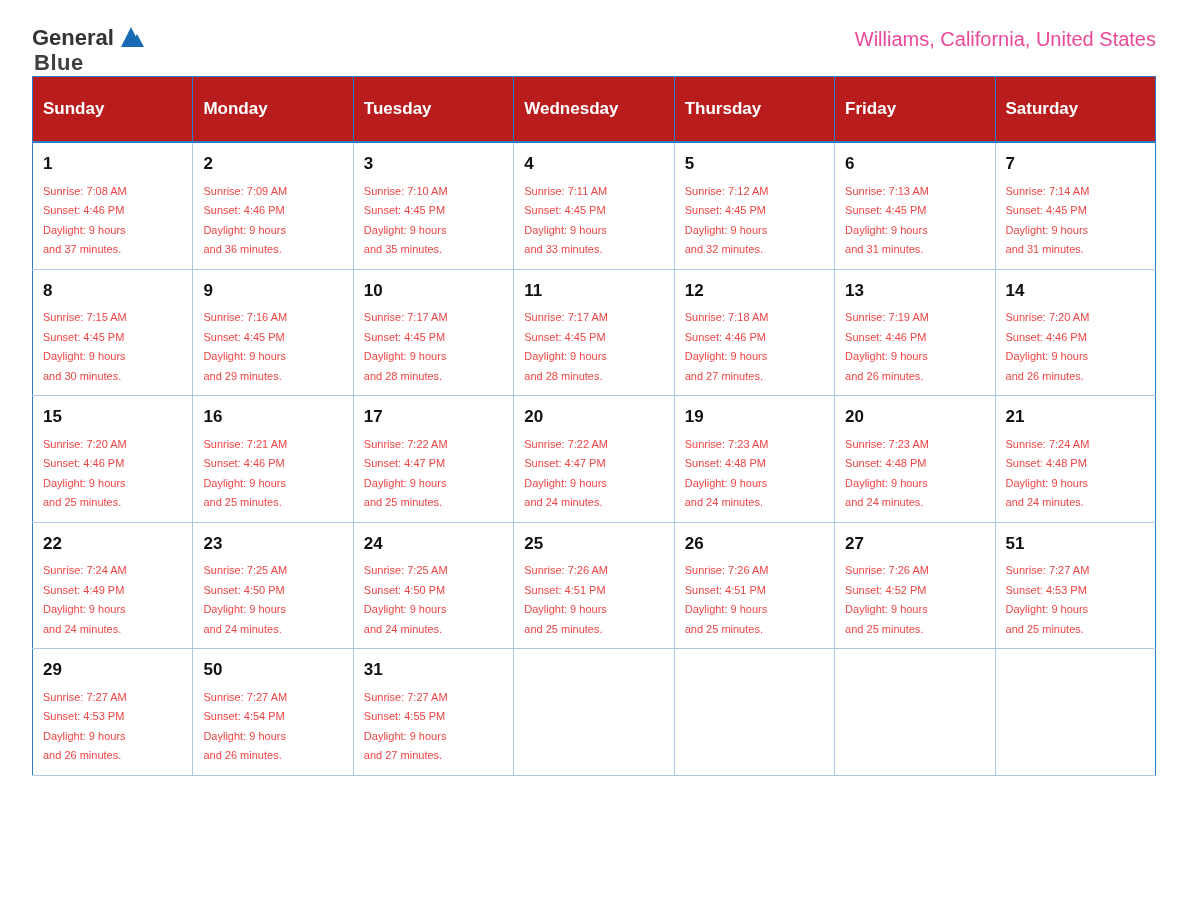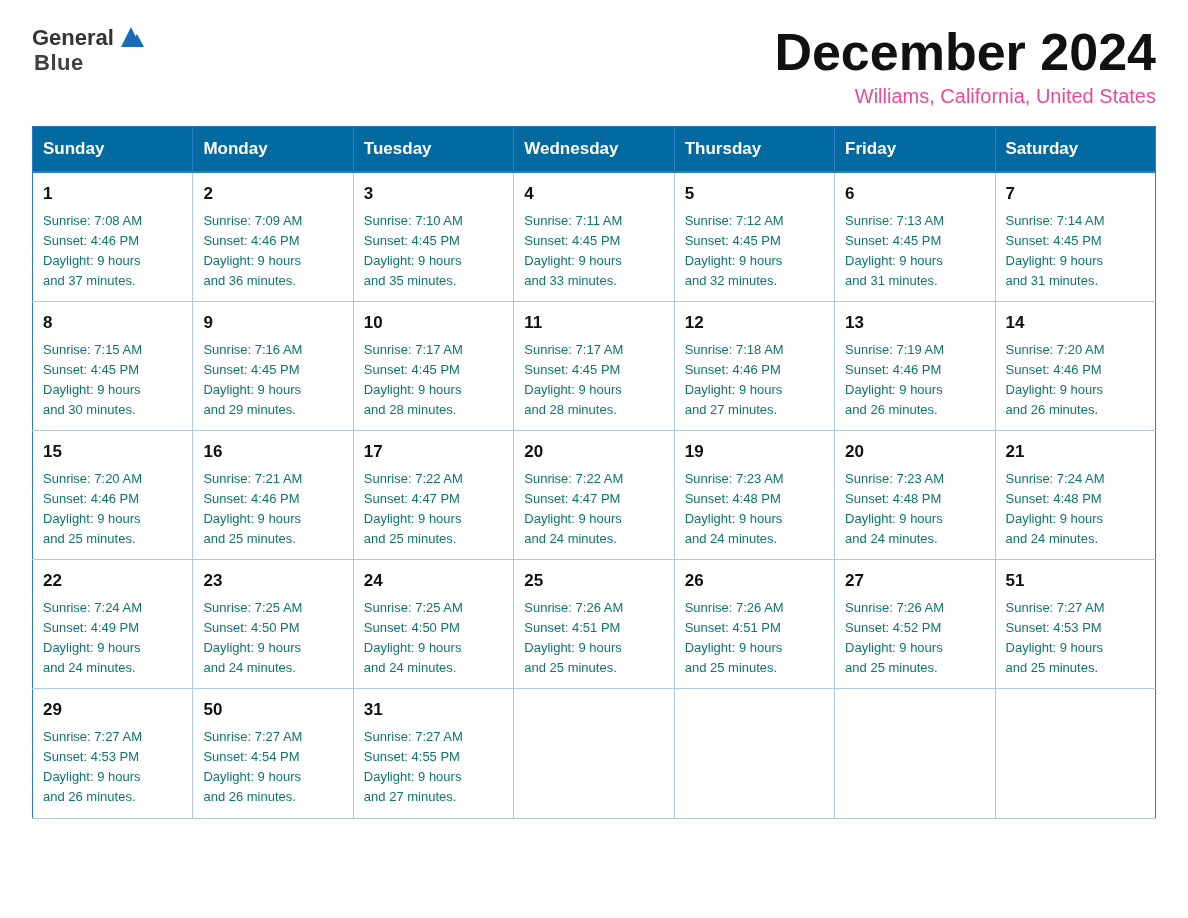--- a/index.html
+++ b/index.html
@@ -7,21 +7,20 @@
       font-family: Arial, sans-serif;
       background: #fff;
       padding: 24px 32px;
       width: 1188px;
       min-height: 918px;
     }
     .header-area {
       display: flex;
       justify-content: space-between;
       align-items: flex-start;
-      margin-bottom: 18px;
     }
     .title-area {
       text-align: right;
     }
     .calendar-title {
       font-size: 52px;
       font-weight: bold;
       color: #111;
       line-height: 1.1;
     }
@@ -29,25 +28,25 @@
       font-size: 20px;
       color: #ec4899;
       margin-top: 4px;
     }
     .calendar-table {
       width: 100%;
       border-collapse: collapse;
       border: 1.5px solid #2a7cc7;
     }
     .calendar-table th {
-      background: #0369a1;
+      background: #b91c1c;
       color: #fff;
       font-size: 17px;
       font-weight: bold;
-      padding: 12px 10px;
+      padding: 22px 10px;
       text-align: left;
       border: 1px solid #2a7cc7;
     }
     .calendar-table td {
       vertical-align: top;
       padding: 8px 10px 10px 10px;
       border: 1px solid #b0c8e8;
       width: calc(100% / 7);
       font-size: 13px;
       color: #222;
@@ -55,22 +54,22 @@
       min-height: 100px;
     }
     .day-number {
       font-size: 17px;
       font-weight: bold;
       color: #111;
       display: block;
       margin-bottom: 4px;
     }
     .day-info {
-      font-size: 13px;
-      color: #0f766e;
+      font-size: 11px;
+      color: #ef4444;
       line-height: 1.55;
     }
     .calendar-table tr td:first-child {
       border-left: 1.5px solid #2a7cc7;
     }
     .calendar-table tr td:last-child {
       border-right: 1.5px solid #2a7cc7;
     }
     .calendar-table tbody tr:first-child td {
       border-top: 2px solid #2a7cc7;
@@ -107,21 +106,20 @@
     <div class="logo-line1">
       <span style="font-size:22px;font-weight:bold;color:#333;">General</span>
       <svg width="30" height="30" viewBox="0 0 30 30" style="margin-left:2px;margin-top:-2px;">
         <polygon points="5,25 15,5 25,25" fill="#1a6bb5"></polygon>
         <polygon points="18,25 25,12 32,25" fill="#1a6bb5" transform="translate(-4,0)"></polygon>
       </svg>
     </div>
     <div class="logo-line2">Blue</div>
   </div>
   <div class="title-area">
-    <div class="calendar-title">December 2024</div>
     <div class="calendar-subtitle">Williams, California, United States</div>
   </div>
 </div>
 
 <table class="calendar-table">
   <thead>
     <tr>
       <th>Sunday</th>
       <th>Monday</th>
       <th>Tuesday</th>

